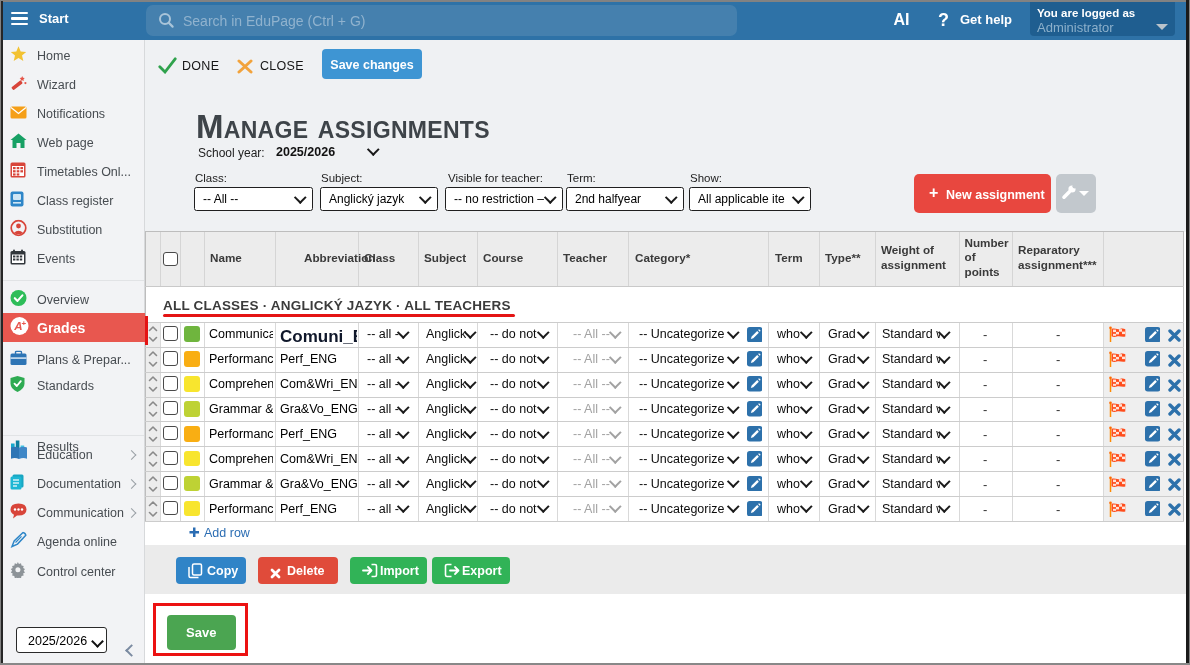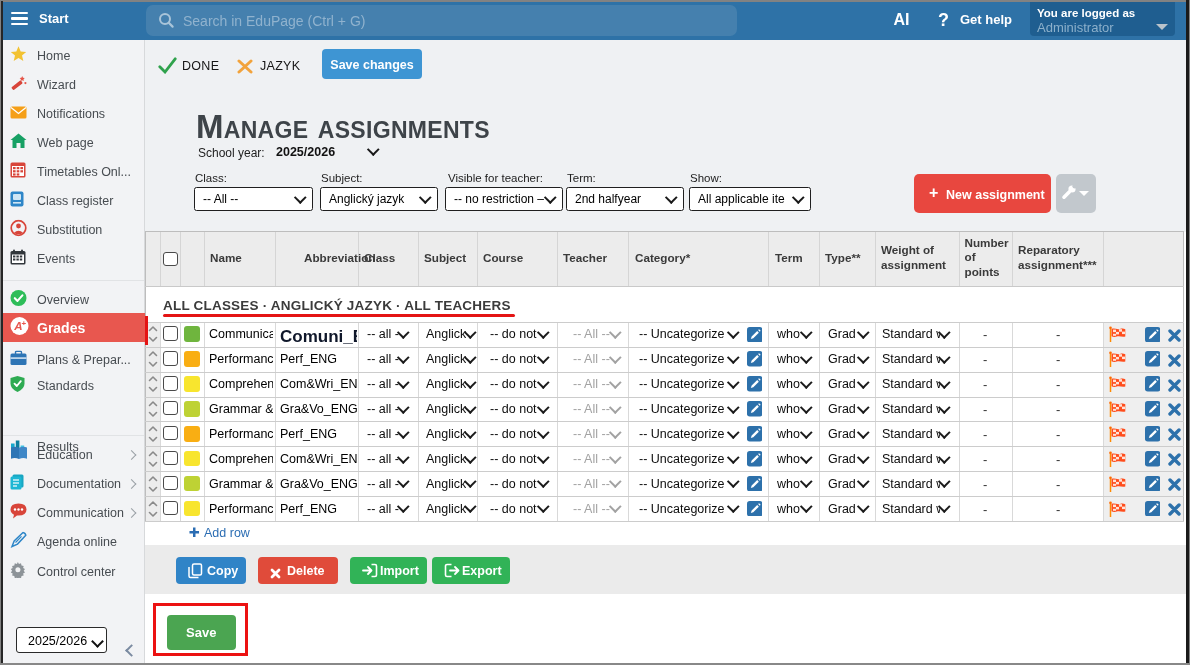--- a/index.html
+++ b/index.html
@@ -207,21 +207,21 @@
 <div class="a" style="left:127px;top:645.5px;width:7px;height:7px;border-left:2px solid #7b8ba1;border-bottom:2px solid #7b8ba1;transform:rotate(45deg);"></div>
 <div class="a" style="left:145px;top:40px;width:1045px;height:192px;background:#eff1f3;"></div>
 <div class="a" style="left:145px;top:545px;width:1045px;height:49px;background:#ebebeb;"></div>
 <svg class="a" style="left:158px;top:57px;" width="19" height="17" viewBox="0 0 19 17">
     <path d="M1.8 9.8 L7 15 L17.2 1.8" fill="none" stroke="#2fa24c" stroke-width="2.8" stroke-linecap="round"></path>
   </svg>
 <div class="a" style="left:182px;top:59px;font-size:12.5px;color:#161616;letter-spacing:0.3px;">DONE</div>
 <svg class="a" style="left:237px;top:59px;" width="16" height="15" viewBox="0 0 16 15">
     <path d="M2 2 L14 13 M14 2 L2 13" stroke="#f2a33c" stroke-width="3" stroke-linecap="round"></path>
   </svg>
-<div class="a" style="left:260px;top:59px;font-size:12.5px;color:#161616;letter-spacing:0.3px;">JAZYK</div>
+<div class="a" style="left:260px;top:59px;font-size:12.5px;color:#161616;letter-spacing:0.3px;">CLOSE</div>
 <div class="a" style="left:322px;top:49px;width:100px;height:30px;background:#3e95d3;border-radius:4px;"></div>
 <div class="a" style="left:322px;top:57.5px;width:100px;text-align:center;font-size:12.5px;font-weight:bold;color:#fff;white-space:nowrap;">Save changes</div>
 <div class="a" style="left:196px;top:108px;font-size:33px;font-weight:bold;color:#3e4449;font-variant:small-caps;letter-spacing:0.3px;">Manage assignments</div>
 <div class="a" style="left:198px;top:146px;font-size:12px;color:#222;">School year:</div>
 <div class="a" style="left:276px;top:145px;font-size:12.5px;font-weight:bold;color:#111;">2025/2026</div>
 <div class="a chv" style="left:369px;top:149px;"></div>
 <div class="a flabel" style="left:195px;top:172px;">Class:</div>
 <div class="a fsel" style="left:194px;top:187px;width:119px;height:23.5px;">
     <span class="t">-- All --</span>
     <span class="chv" style="margin-right:8px;"></span>

